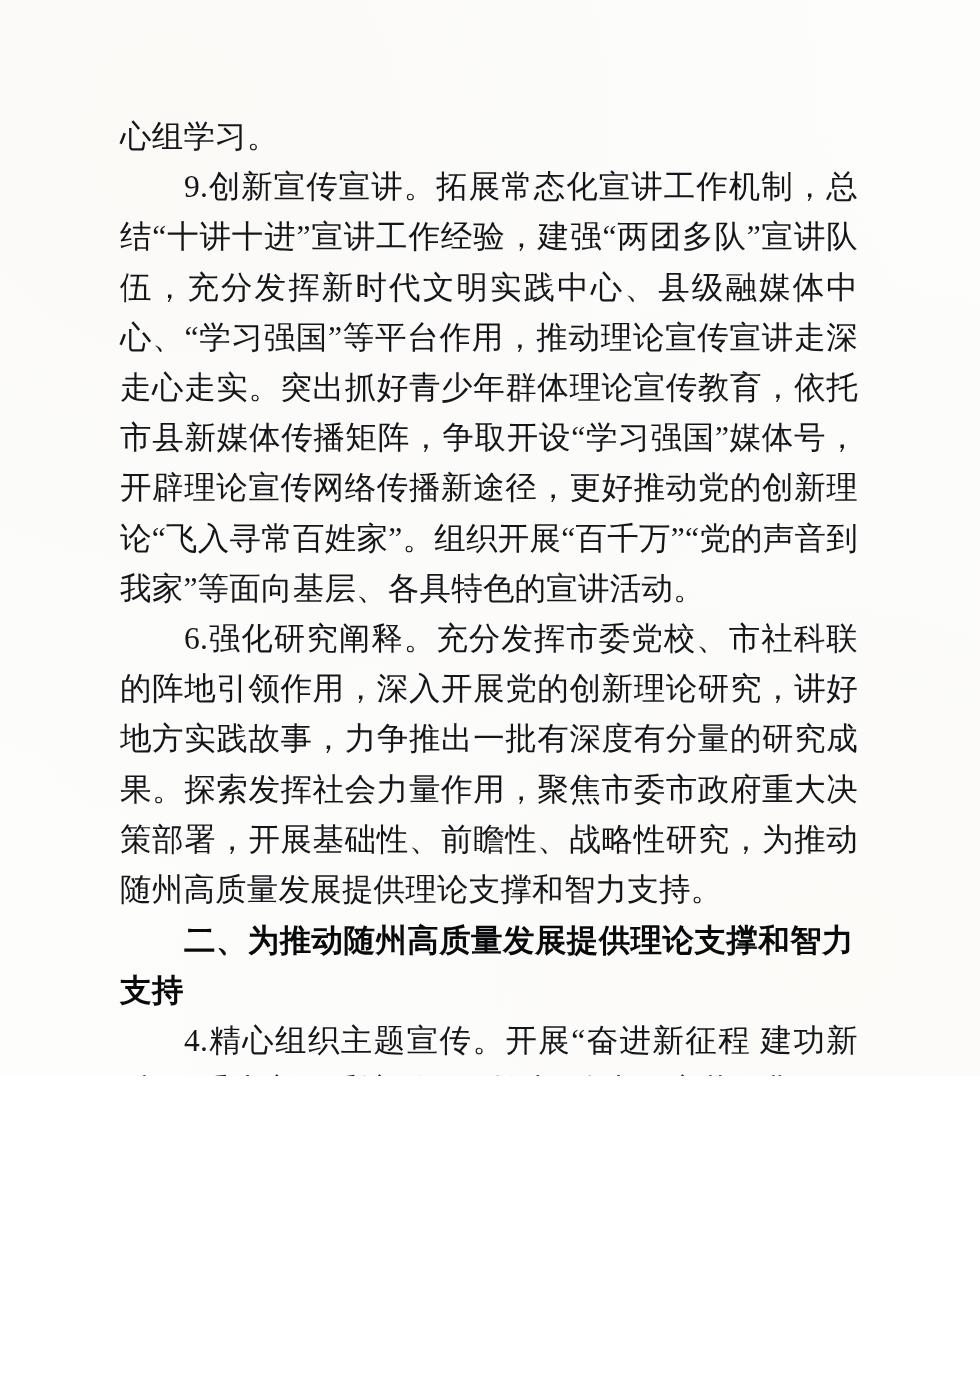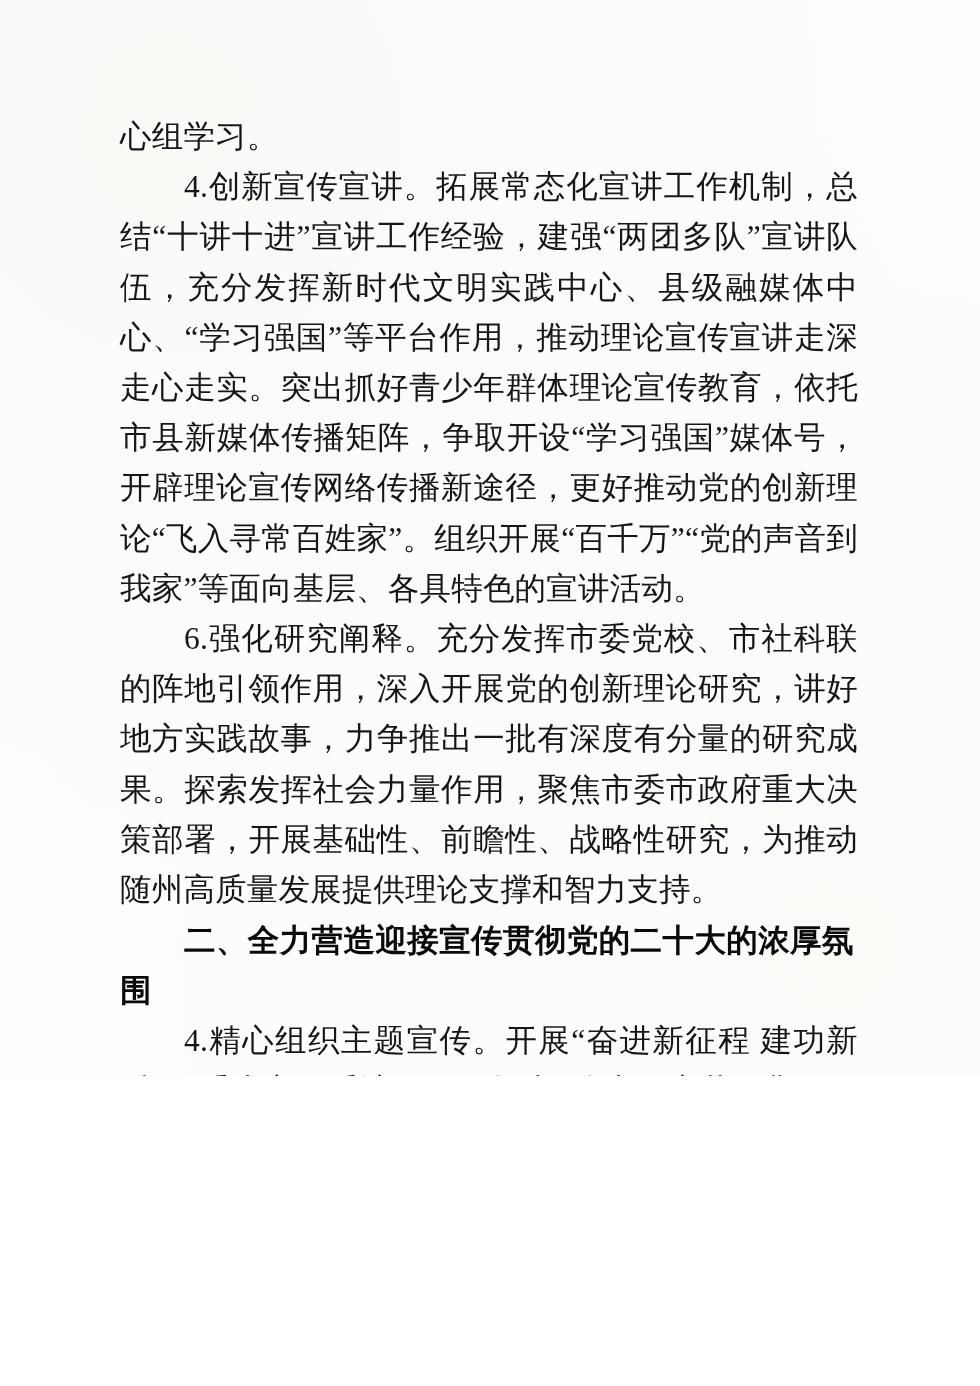--- a/index.html
+++ b/index.html
@@ -87,25 +87,25 @@
 </style>
 </head>
 <body>
 
 <div class="page">
 
   <div class="content">
 
     <p class="para">心组学习。</p>
 
-    <p class="para indent">4.创新宣传宣讲。拓展常态化宣讲工作机制，总结“十讲十进”宣讲工作经验，建强“两团多队”宣讲队伍，充分发挥新时代文明实践中心、县级融媒体中心、“学习强国”等平台作用，推动理论宣传宣讲走深走心走实。突出抓好青少年群体理论宣传教育，依托市县新媒体传播矩阵，争取开设“学习强国”媒体号，开辟理论宣传网络传播新途径，更好推动党的创新理论“飞入寻常百姓家”。组织开展“百千万”“党的声音到我家”等面向基层、各具特色的宣讲活动。</p>
+    <p class="para indent">9.创新宣传宣讲。拓展常态化宣讲工作机制，总结“十讲十进”宣讲工作经验，建强“两团多队”宣讲队伍，充分发挥新时代文明实践中心、县级融媒体中心、“学习强国”等平台作用，推动理论宣传宣讲走深走心走实。突出抓好青少年群体理论宣传教育，依托市县新媒体传播矩阵，争取开设“学习强国”媒体号，开辟理论宣传网络传播新途径，更好推动党的创新理论“飞入寻常百姓家”。组织开展“百千万”“党的声音到我家”等面向基层、各具特色的宣讲活动。</p>
 
     <p class="para indent">6.强化研究阐释。充分发挥市委党校、市社科联的阵地引领作用，深入开展党的创新理论研究，讲好地方实践故事，力争推出一批有深度有分量的研究成果。探索发挥社会力量作用，聚焦市委市政府重大决策部署，开展基础性、前瞻性、战略性研究，为推动随州高质量发展提供理论支撑和智力支持。</p>
 
-    <p class="heading">二、全力营造迎接宣传贯彻党的二十大的浓厚氛围</p>
+    <p class="heading">二、为推动随州高质量发展提供理论支撑和智力支持</p>
 
     <p class="para indent">4.精心组织主题宣传。开展“奋进新征程 建功新时代”重大主题采访活动，推出“伟大的变革”“非凡的成就”“我们的新时代”等主题宣传。开展“强国复兴有我”“喜迎二十大 建功新时代”等系列群众性主题宣传教育活动。精心组织党的二十大宣传报道，举办“学习贯彻二十大、谱写随州新篇章”系列新闻发布会和主题采访活动。聚焦“喜迎二十大”，创作一批文化文艺精品。</p>
 
   </div>
 
   <div class="page-number">— 3 —</div>
 
 </div>
 
 </body></html>

